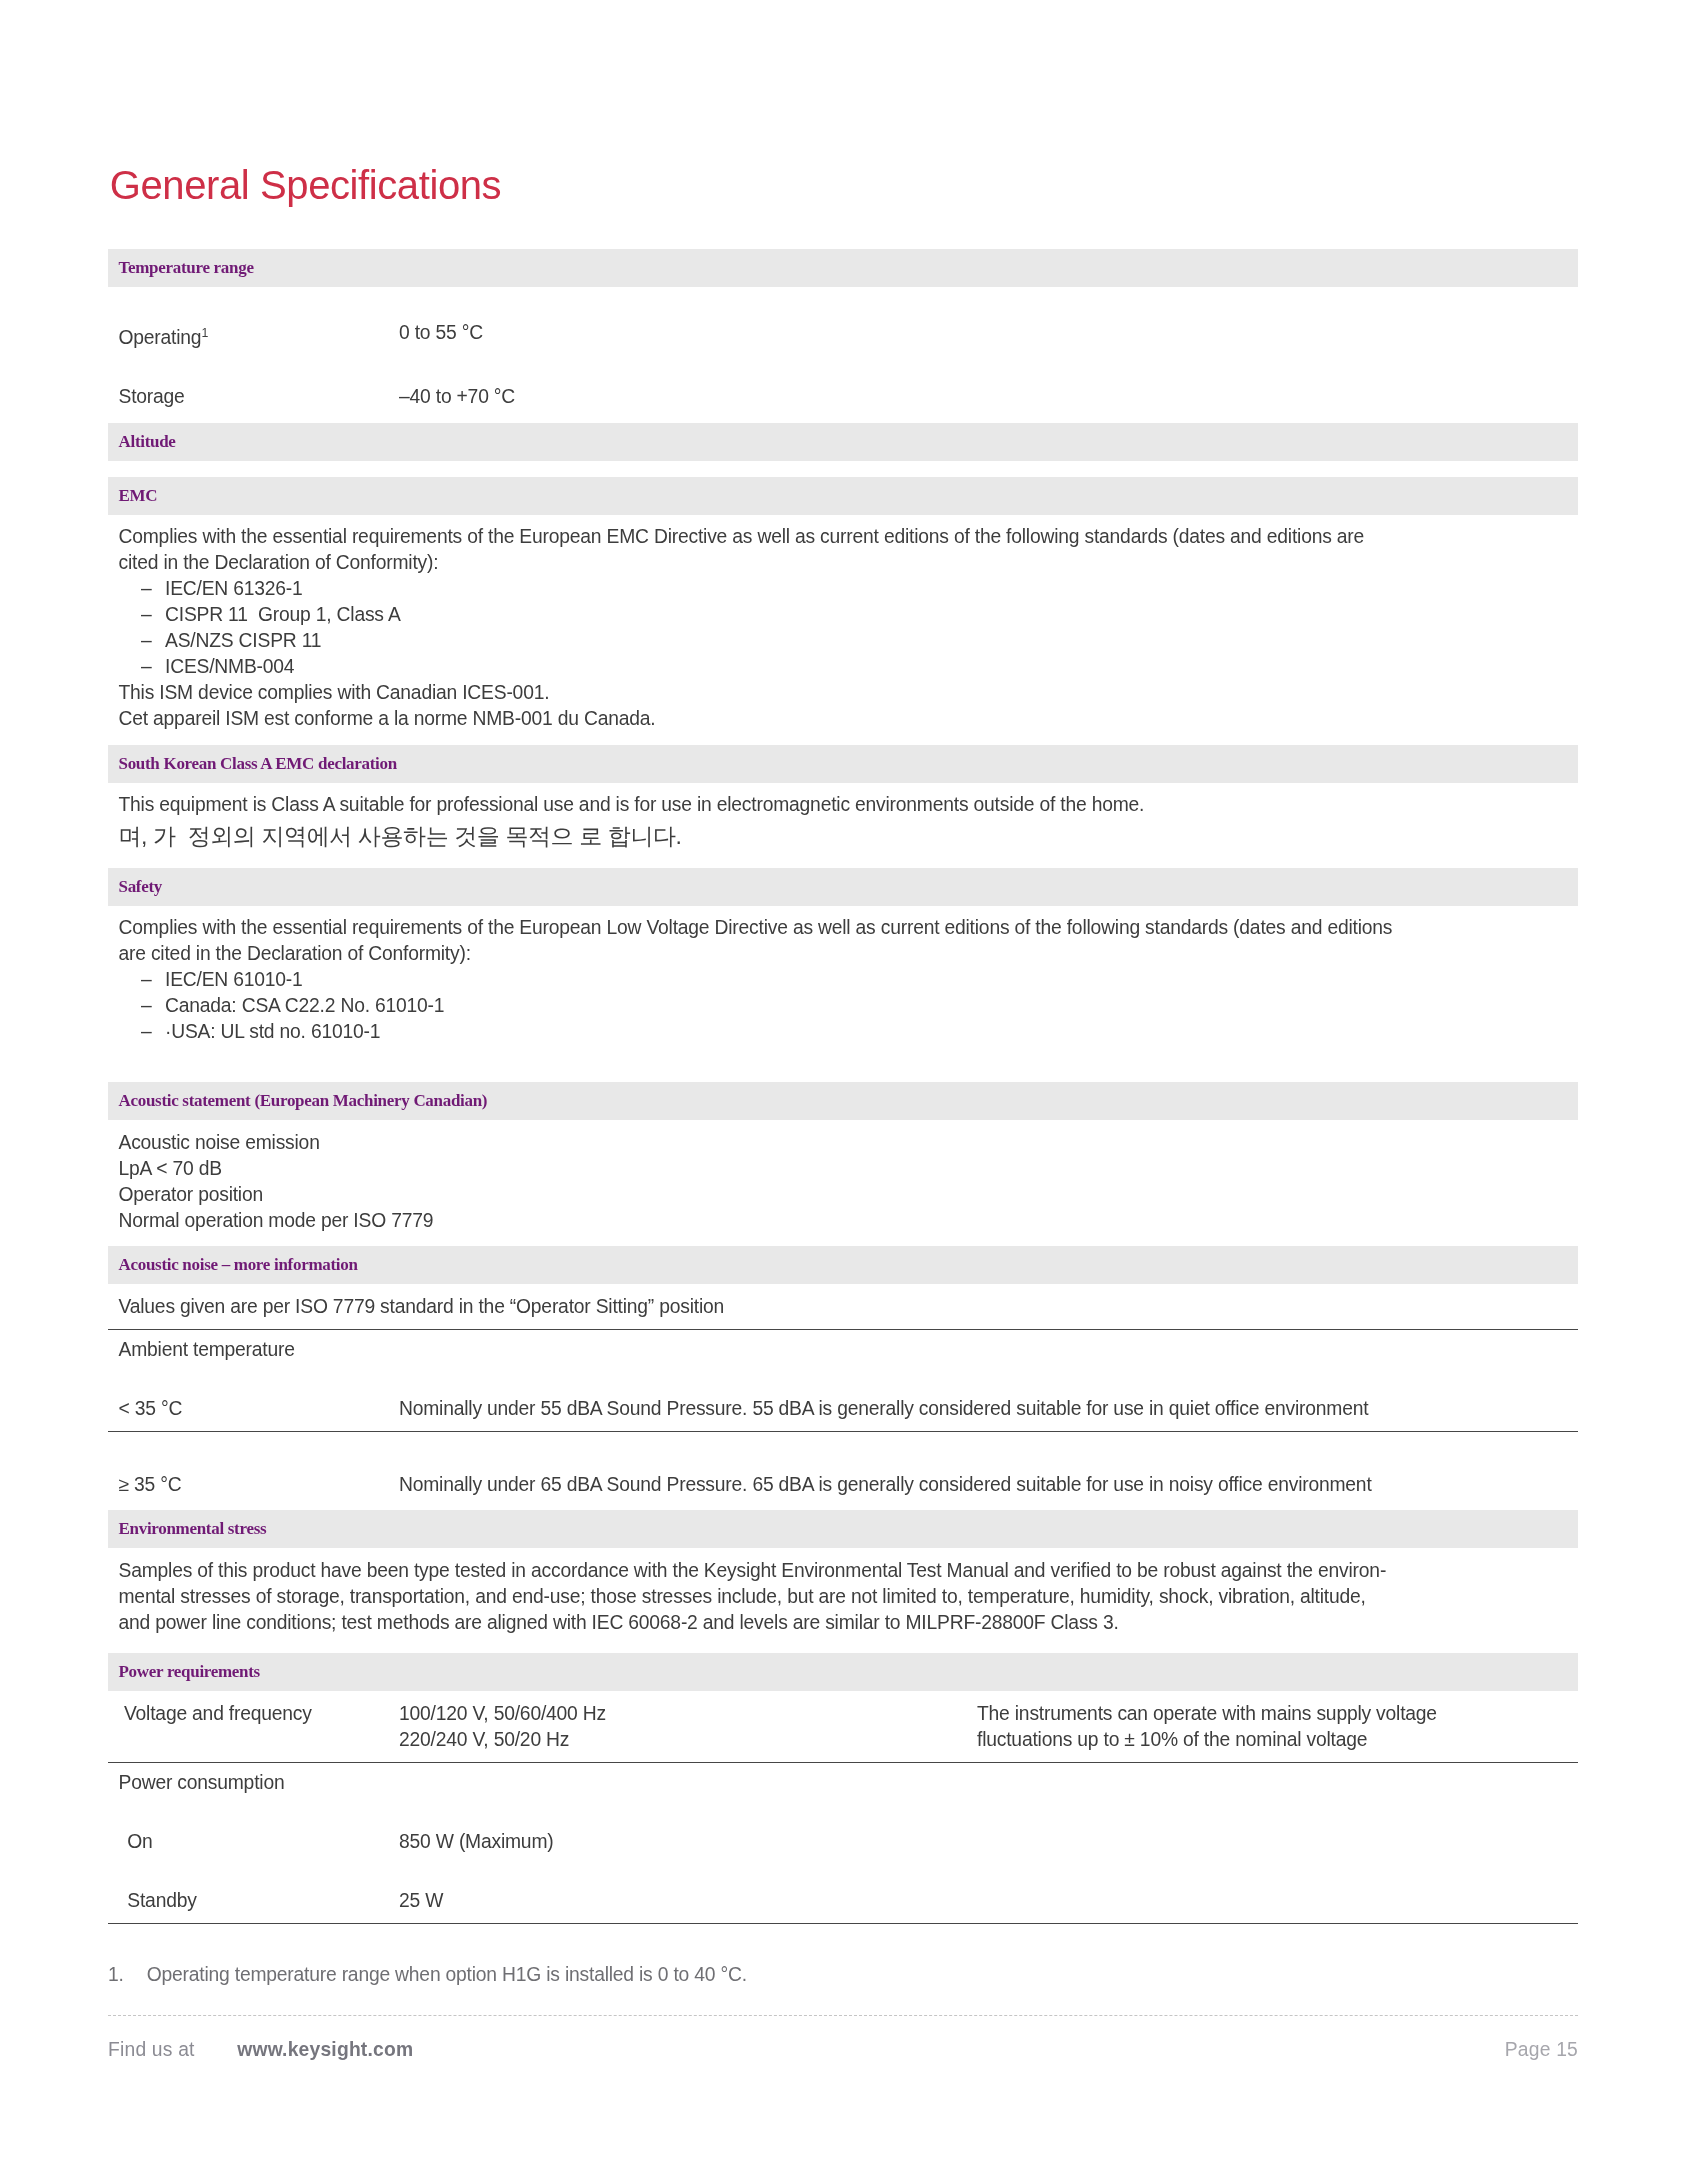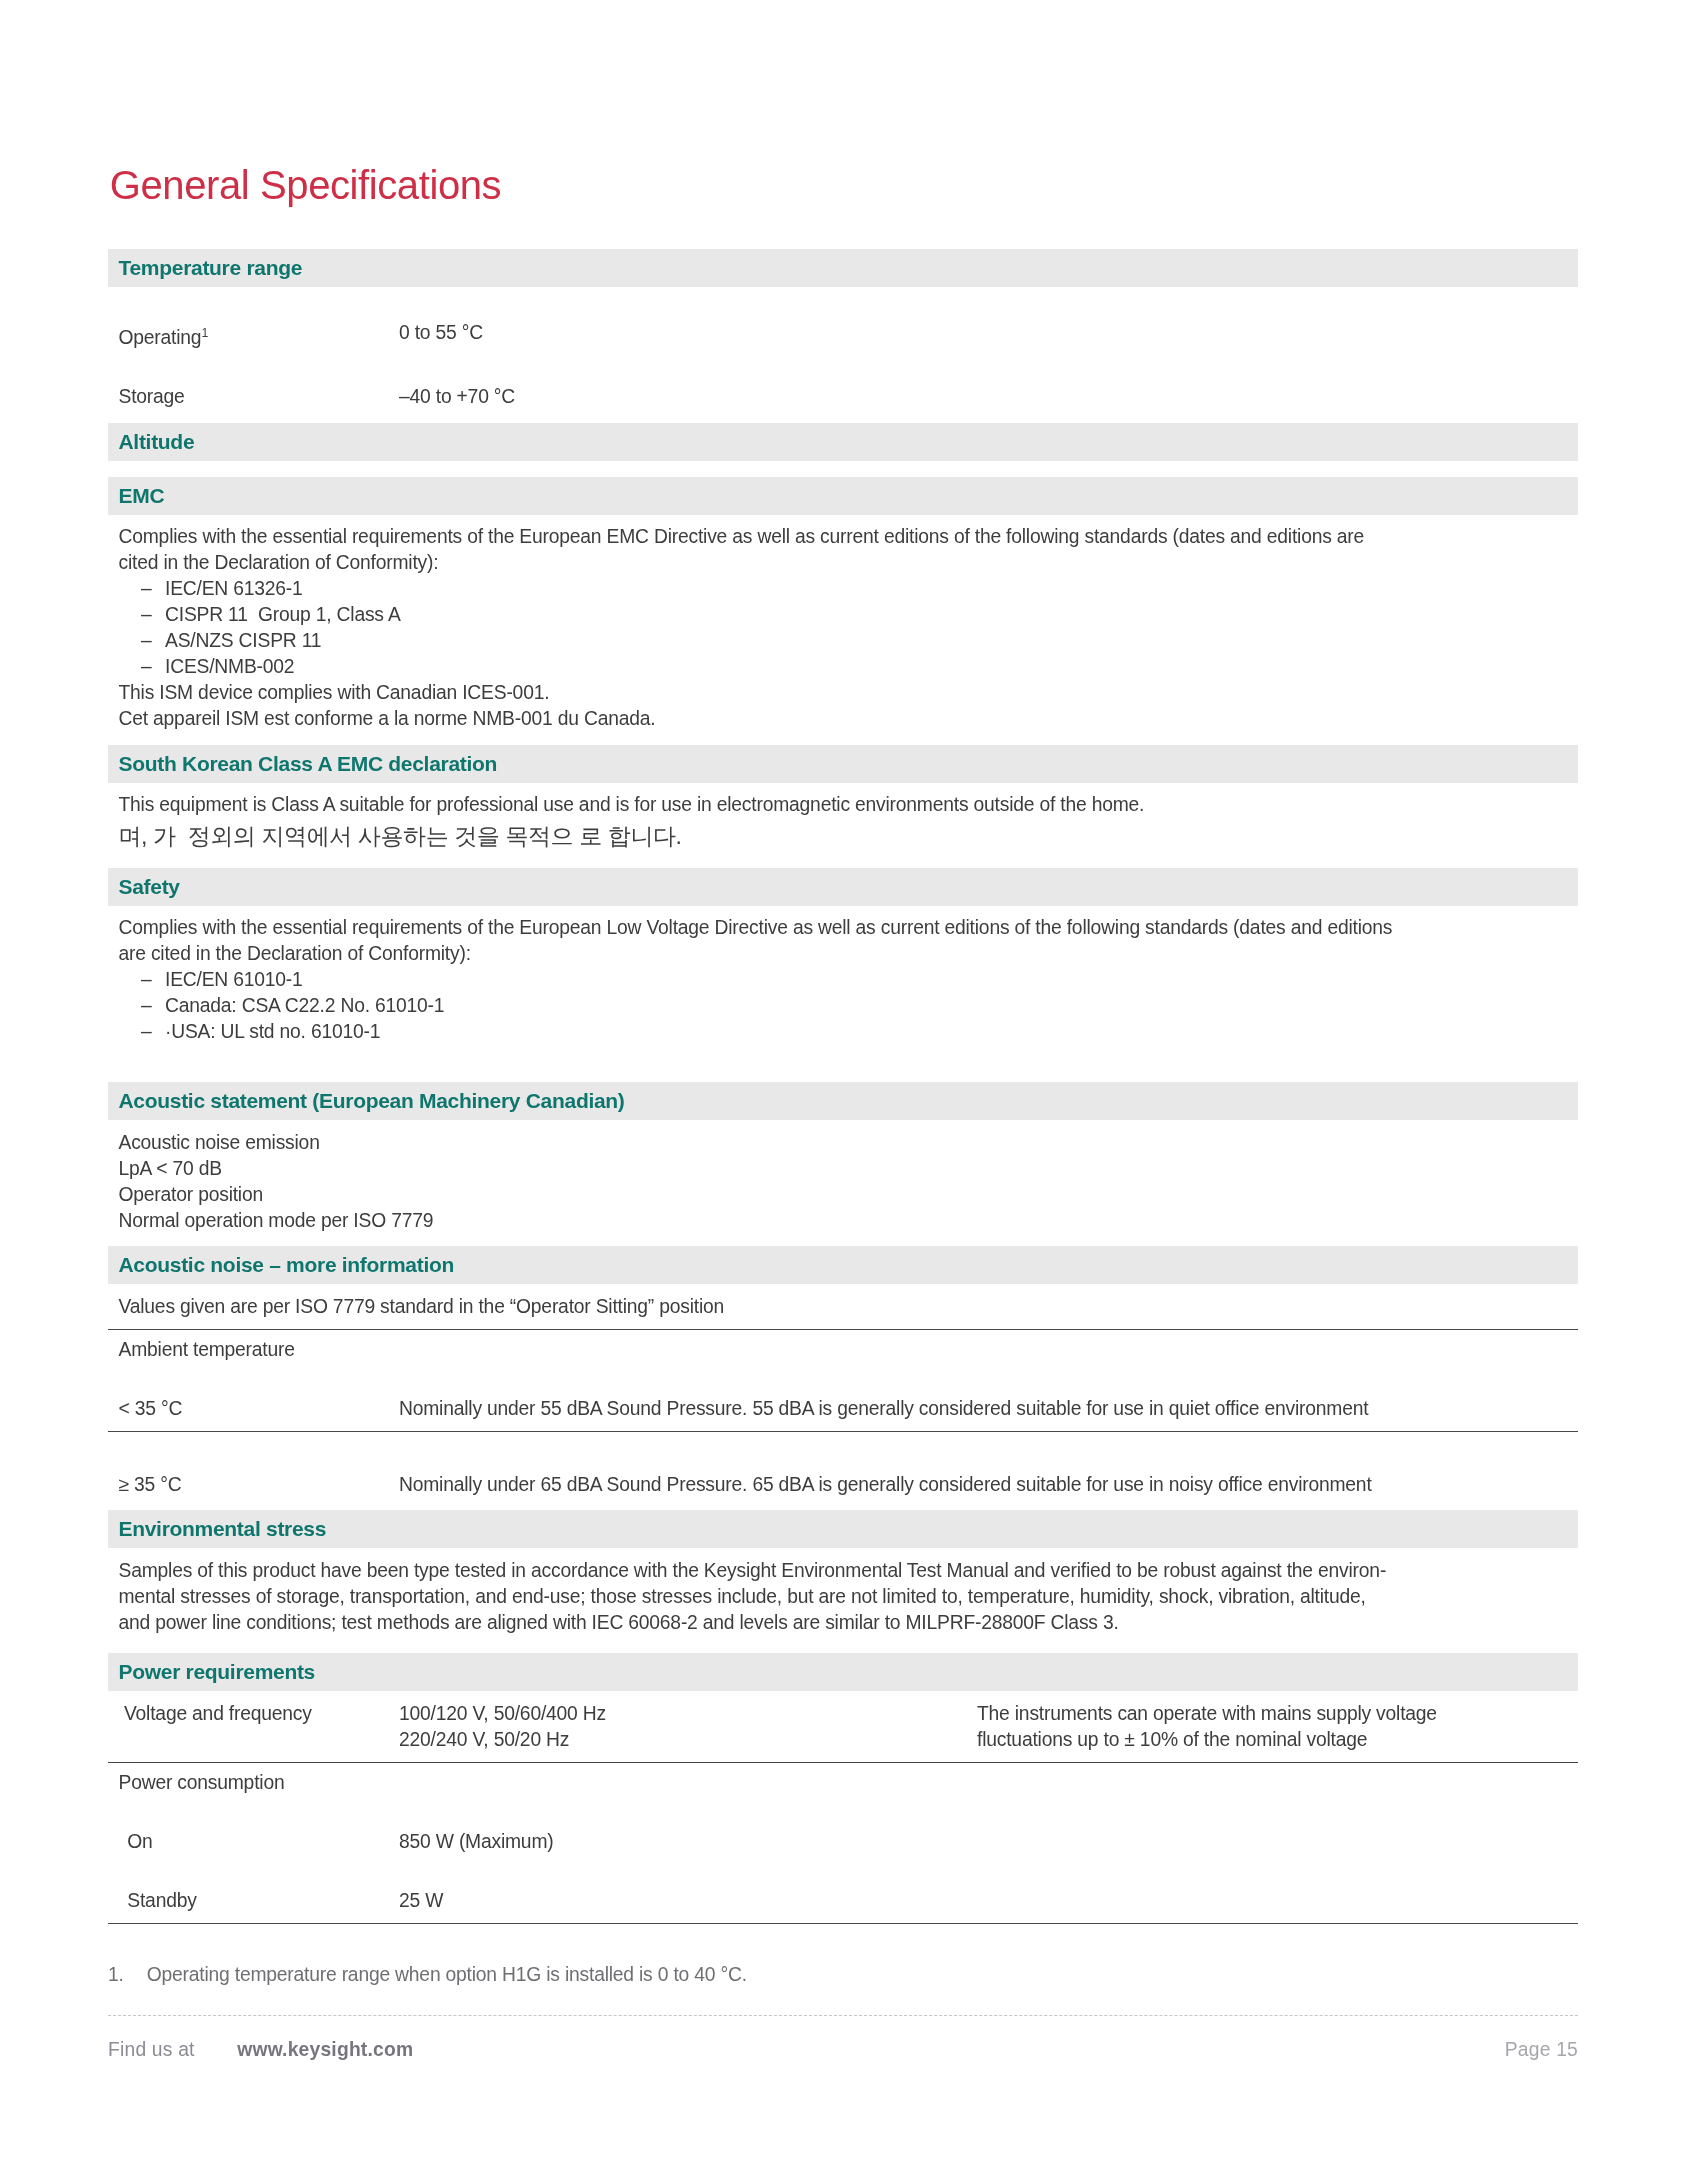--- a/index.html
+++ b/index.html
@@ -7,21 +7,21 @@
          font-family:"Liberation Sans", sans-serif; color:#3d3d3d; }
   .page { position:absolute; inset:0; background:#ffffff; }
   .content { position:absolute; left:108px; top:165px; width:1470px; }
 
   .doc-title { font-size:40px; line-height:40px; font-weight:400; letter-spacing:-0.4px;
                color:#ce2f47; margin:0 0 44px 1.8px; }
 
   .sections section { display:block; }
   .bar { margin-top:12.3px; height:38px; background:#e8e8e8; display:flex; align-items:center;
          padding-left:10.5px; }
-  .bar .bar-label { font-size:21px; font-weight:bold; color:#0f766e; letter-spacing:-0.3px; }
+  .bar .bar-label { font-size:17px; font-weight:bold; color:#701a75; letter-spacing:-0.3px;font-family:Liberation Serif, serif; }
   .sections section:first-of-type .bar { margin-top:0; }
   .sections section:nth-of-type(6) .bar { margin-top:37px; }
   .sections section:nth-of-type(3) .bar { margin-top:16px; }
   .sections section:nth-of-type(9) .bar { margin-top:17.6px; }
 
   .blocks { margin-top:9.7px; font-size:19.3px; letter-spacing:-0.2px; }
   .line { line-height:26px; padding-left:10.5px; white-space:pre-wrap; }
   .line.cjk { font-size:23px; line-height:37px; letter-spacing:-0.4px; }
   .bullet { line-height:26px; padding-left:33px; white-space:pre-wrap; }
   .bullet .dash { display:inline-block; width:24px; }
@@ -79,21 +79,21 @@
         <section>
           <div class="bar">
             <span class="bar-label">EMC</span>
           </div>
           <div class="blocks">
             <div class="line">Complies with the essential requirements of the European EMC Directive as well as current editions of the following standards (dates and editions are</div>
             <div class="line">cited in the Declaration of Conformity):</div>
             <div class="bullet"><span class="dash">–</span><span>IEC/EN 61326-1</span></div>
             <div class="bullet"><span class="dash">–</span><span>CISPR 11  Group 1, Class A</span></div>
             <div class="bullet"><span class="dash">–</span><span>AS/NZS CISPR 11</span></div>
-            <div class="bullet"><span class="dash">–</span><span>ICES/NMB-002</span></div>
+            <div class="bullet"><span class="dash">–</span><span>ICES/NMB-004</span></div>
             <div class="line">This ISM device complies with Canadian ICES-001.</div>
             <div class="line">Cet appareil ISM est conforme a la norme NMB-001 du Canada.</div>
           </div>
         </section>
         <section>
           <div class="bar">
             <span class="bar-label">South Korean Class A EMC declaration</span>
           </div>
           <div class="blocks">
             <div class="line">This equipment is Class A suitable for professional use and is for use in electromagnetic environments outside of the home.</div>

